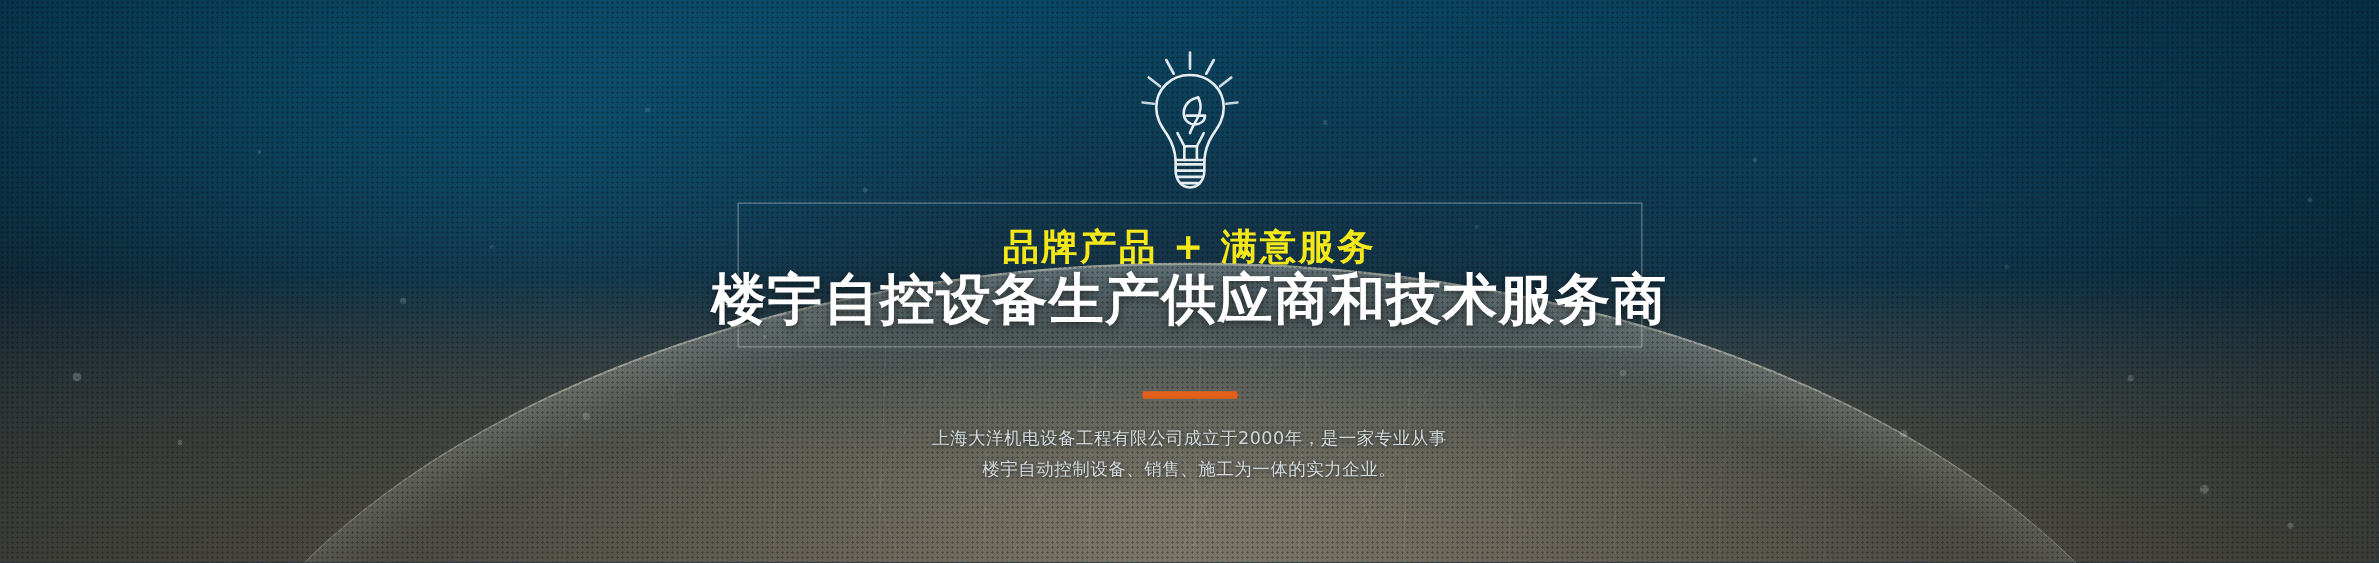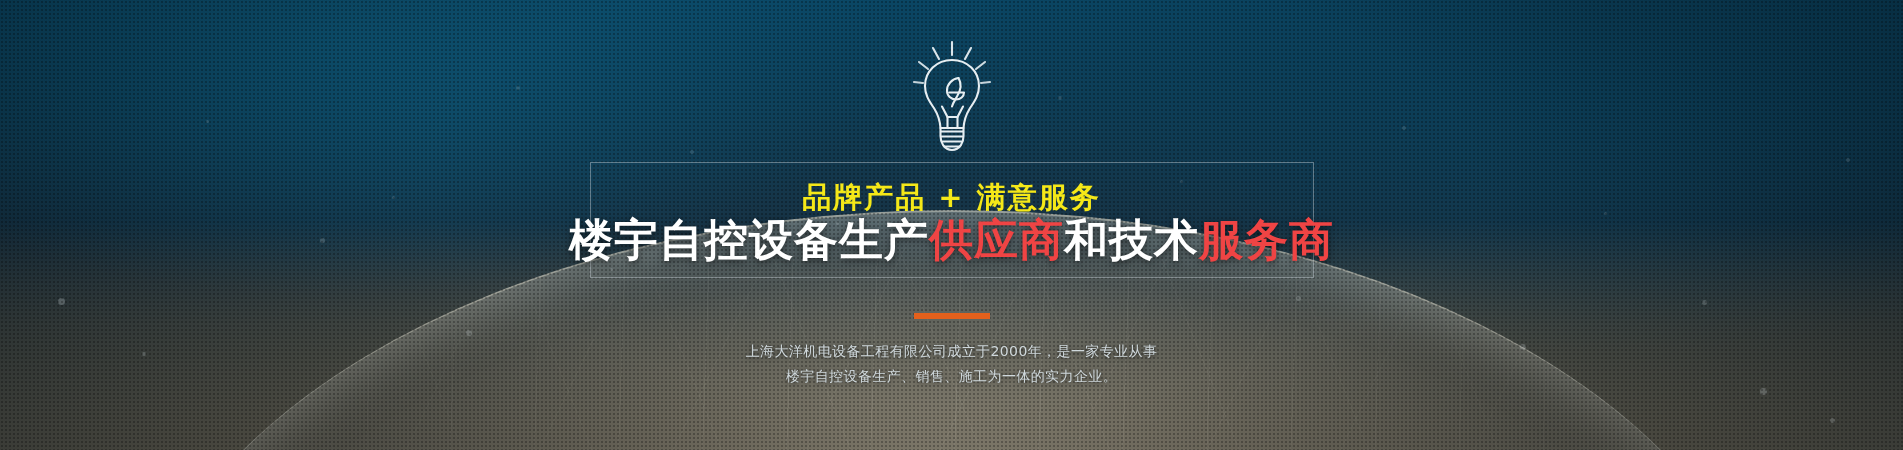--- a/index.html
+++ b/index.html
@@ -136,21 +136,21 @@
     transform: translateX(-50%);
     white-space: nowrap;
     font-size: 44px;
     font-weight: 700;
     letter-spacing: 1px;
     line-height: 52px;
     color: #ffffff;
     text-shadow: 0 2px 7px rgba(0,0,0,0.55);
     z-index: 3;
   }
-  .headline .hl-red { color: #ef4444; }
+  .headline .hl-red { color: #ffffff; }
 
   .divider {
     width: 76px;
     height: 6px;
     background: #e3601c;
     margin-top: 35px;
   }
 
   .desc {
     margin-top: 20px;
@@ -238,17 +238,17 @@
 
       <div class="headline">
         <span>楼宇自控设备生产</span><span class="hl-red">供应商</span><span>和技术</span><span class="hl-red">服务商</span>
       </div>
     </div>
 
     <div class="divider"></div>
 
     <div class="desc">
       <div>上海大洋机电设备工程有限公司成立于2000年，是一家专业从事</div>
-      <div>楼宇自控设备生产、销售、施工为一体的实力企业。</div>
+      <div>楼宇自动控制设备、销售、施工为一体的实力企业。</div>
     </div>
 
   </div>
 </div>
 
 </body></html>

